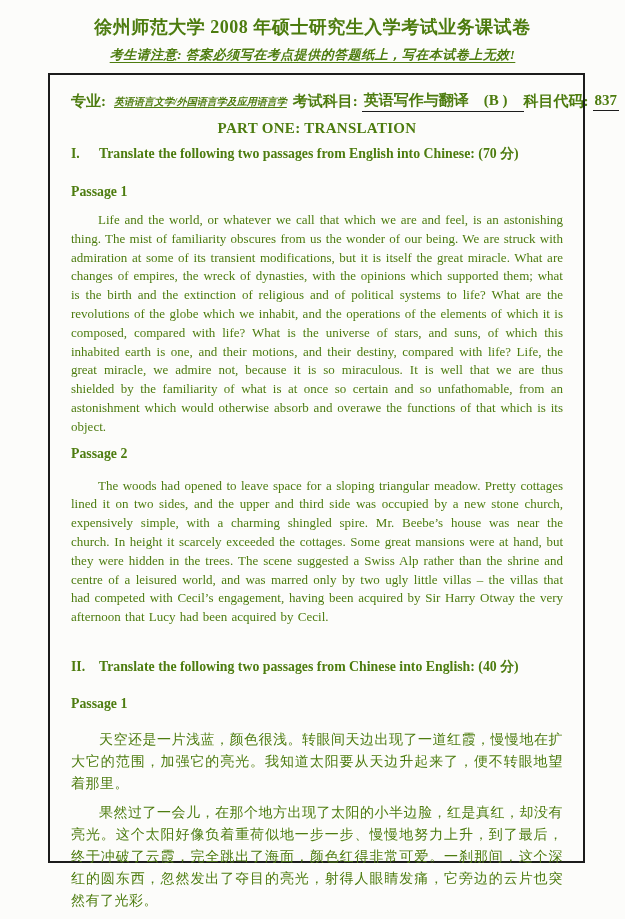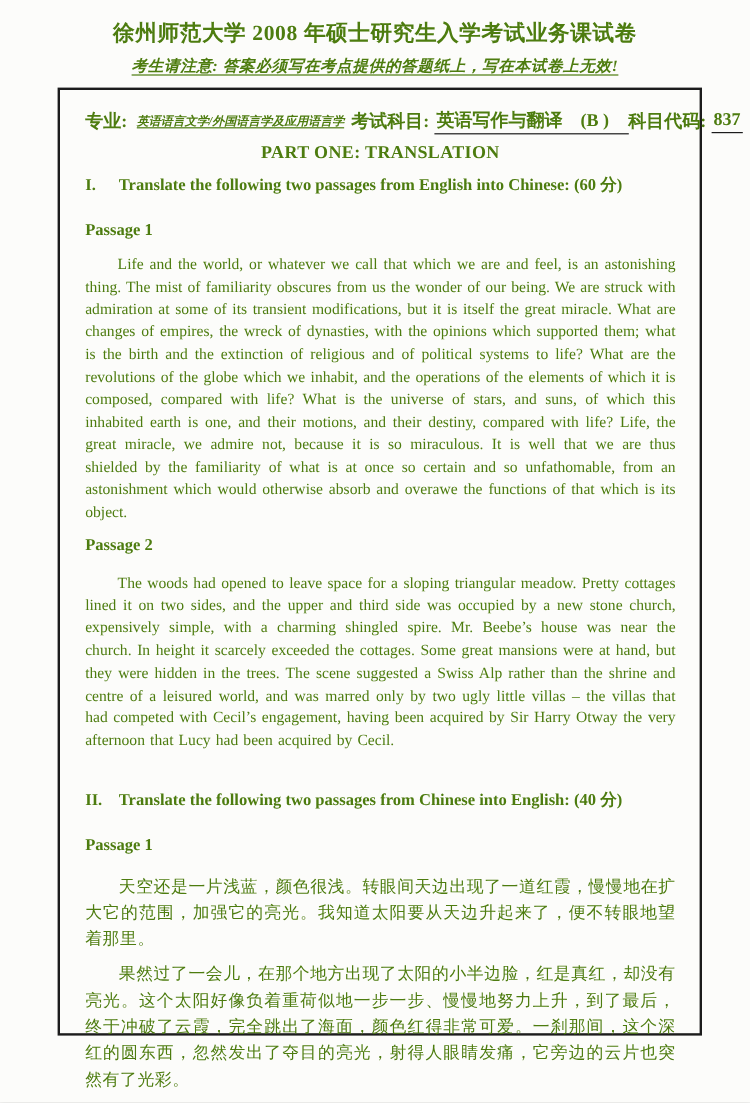--- a/index.html
+++ b/index.html
@@ -161,21 +161,21 @@
       <span class="meta-label subject-label">考试科目:</span>
       <span class="subject-value">英语写作与翻译　(B )</span>
       <span class="meta-label code-label">科目代码:</span>
       <span class="code-value">837</span>
     </div>
 
     <div class="part-title">PART ONE: TRANSLATION</div>
 
     <div class="q-heading">
       <span class="q-num">I.</span>
-      <span class="q-text">Translate the following two passages from English into Chinese: (60 分)</span>
+      <span class="q-text">Translate the following two passages from English into Chinese: (70 分)</span>
     </div>
 
     <div class="passage-label pl-1">Passage 1</div>
 
     <p class="en-para ep-1">Life and the world, or whatever we call that which we are and feel, is an astonishing thing. The mist of familiarity obscures from us the wonder of our being. We are struck with admiration at some of its transient modifications, but it is itself the great miracle. What are changes of empires, the wreck of dynasties, with the opinions which supported them; what is the birth and the extinction of religious and of political systems to life? What are the revolutions of the globe which we inhabit, and the operations of the elements of which it is composed, compared with life? What is the universe of stars, and suns, of which this inhabited earth is one, and their motions, and their destiny, compared with life? Life, the great miracle, we admire not, because it is so miraculous. It is well that we are thus shielded by the familiarity of what is at once so certain and so unfathomable, from an astonishment which would otherwise absorb and overawe the functions of that which is its object.</p>
 
     <div class="passage-label pl-2">Passage 2</div>
 
     <p class="en-para ep-2">The woods had opened to leave space for a sloping triangular meadow. Pretty cottages lined it on two sides, and the upper and third side was occupied by a new stone church, expensively simple, with a charming shingled spire. Mr. Beebe’s house was near the church. In height it scarcely exceeded the cottages. Some great mansions were at hand, but they were hidden in the trees. The scene suggested a Swiss Alp rather than the shrine and centre of a leisured world, and was marred only by two ugly little villas – the villas that had competed with Cecil’s engagement, having been acquired by Sir Harry Otway the very afternoon that Lucy had been acquired by Cecil.</p>
 

